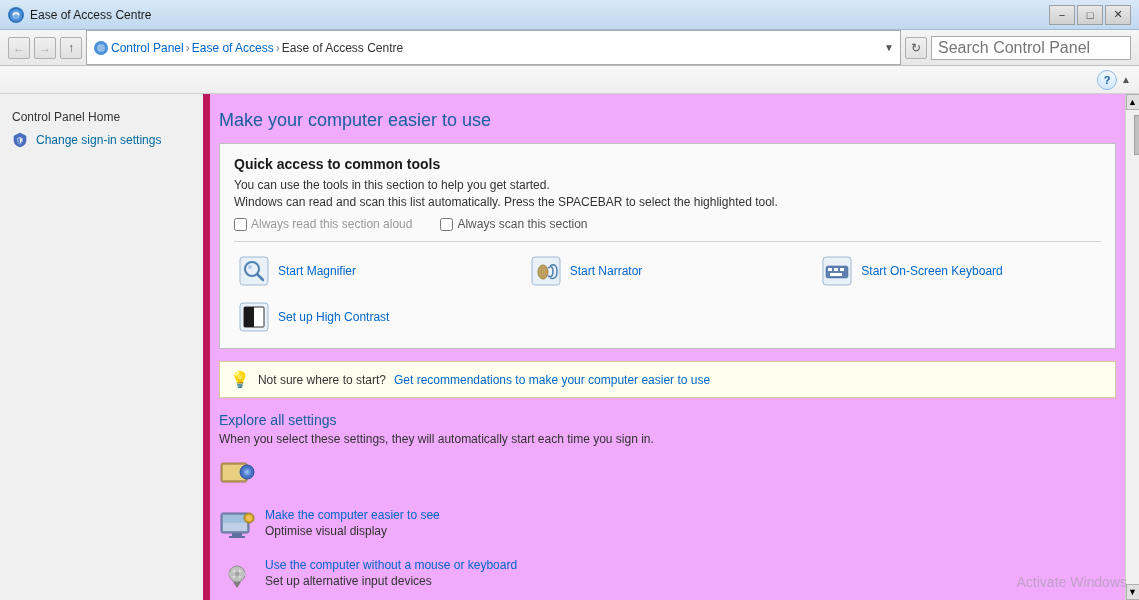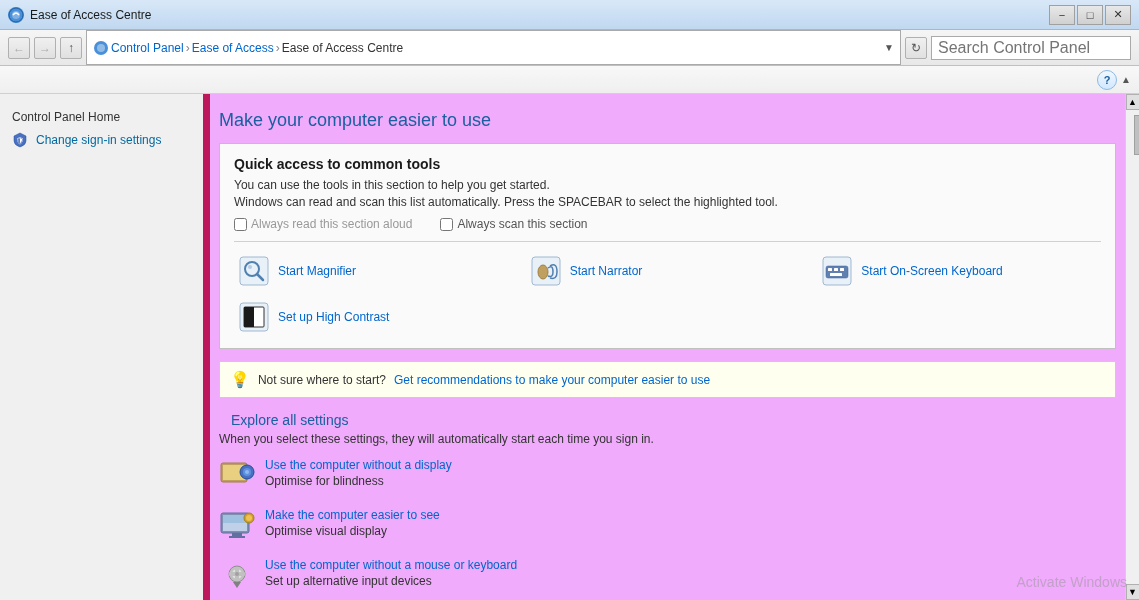--- a/index.html
+++ b/index.html
@@ -144,21 +144,21 @@
       background: #fffff0;
       border: 1px solid #d0d0a0;
       padding: 8px 10px;
       display: flex; align-items: center; gap: 8px;
       margin-bottom: 14px;
       font-size: 12px; color: #333;
     }
     .hint-icon { font-size: 16px; }
     .hint-link { color: #0066cc; cursor: pointer; }
 
-    .explore-title { font-size: 14px; color: #1a5fa0; margin-bottom: 4px; font-weight: normal; margin-left: 12px; }
+    .explore-title { font-size: 14px; color: #1a5fa0; margin-bottom: 4px; font-weight: normal; }
     .explore-desc { font-size: 12px; color: #333; margin-bottom: 12px; }
 
     .setting-item { display: flex; align-items: flex-start; gap: 10px; margin-bottom: 14px; }
     .setting-icon { width: 36px; height: 36px; flex-shrink: 0; display: flex; align-items: center; justify-content: center; }
     .setting-text { display: flex; flex-direction: column; gap: 2px; }
     .setting-link { color: #0066cc; font-size: 12px; cursor: pointer; }
     .setting-sub { font-size: 12px; color: #333; }
 
     
     .scrollbar-area {
@@ -327,24 +327,20 @@
     <div class="setting-item">
       <div class="setting-icon">
         <svg width="36" height="36" viewBox="0 0 36 36">
           <rect x="2" y="5" width="26" height="19" rx="2" fill="#c0a060" stroke="#a08040" stroke-width="1"></rect>
           <rect x="4" y="7" width="22" height="15" fill="#e8d080"></rect>
           <circle cx="28" cy="14" r="7" fill="#4a70c0" stroke="#2050a0" stroke-width="1"></circle>
           <circle cx="28" cy="14" r="4" fill="#6090e0"></circle>
           <circle cx="28" cy="14" r="2" fill="#90b8f0"></circle>
         </svg>
       </div>
-      <div class="setting-text">
-        <span class="setting-link">Use the computer without a display</span>
-        <span class="setting-sub">Optimise for blindness</span>
-      </div>
     </div>
 
     <div class="setting-item">
       <div class="setting-icon">
         <svg width="36" height="36" viewBox="0 0 36 36">
           <rect x="2" y="5" width="28" height="20" rx="2" fill="#8090b0" stroke="#6070a0" stroke-width="1"></rect>
           <rect x="4" y="7" width="24" height="16" fill="#c0d0e8"></rect>
           <rect x="4" y="7" width="24" height="8" fill="#a0c0e0"></rect>
           <rect x="13" y="25" width="10" height="3" fill="#6070a0"></rect>
           <rect x="10" y="28" width="16" height="2" fill="#6070a0"></rect>

